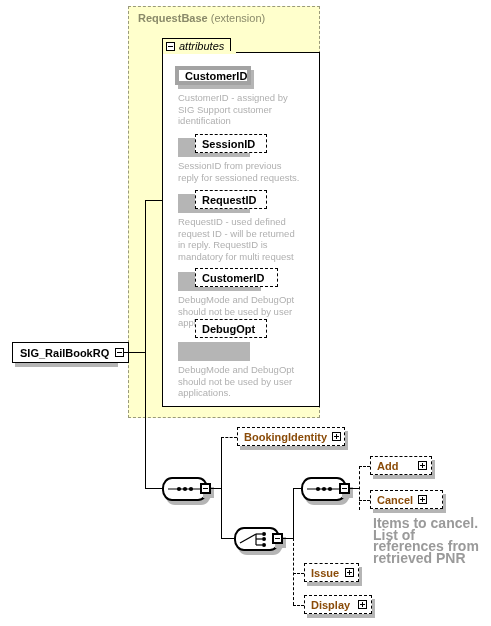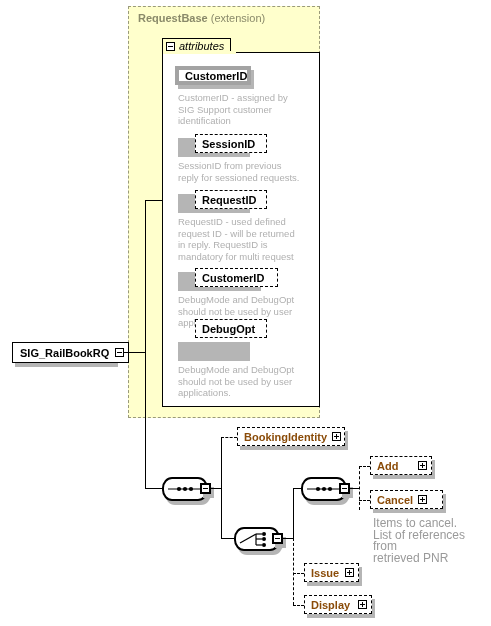--- a/index.html
+++ b/index.html
@@ -105,22 +105,23 @@
   .comp-exp-shadow{position:absolute;background:#b5b5b5;}
 
   
   .ln{position:absolute;background:#000;}
   .lnh{height:1px;}
   .lnv{width:1px;}
   .dln-h{position:absolute;height:0;border-top:1px dashed #000;}
   .dln-v{position:absolute;width:0;border-left:1px dashed #000;}
 
   .note{
-    position:absolute;font-size:12px;color:#9a9a9a;line-height:11.5px;
+    position:absolute;font-size:14px;color:#9a9a9a;line-height:11.5px;
     white-space:pre-line;
+    font-weight:bold;
   }
 </style>
 </head>
 <body>
 
 <div class="abs" id="ext-panel"></div>
 <div class="abs" id="ext-title">
   <span>RequestBase</span>
   <span class="norm">(extension)</span>
 </div>

